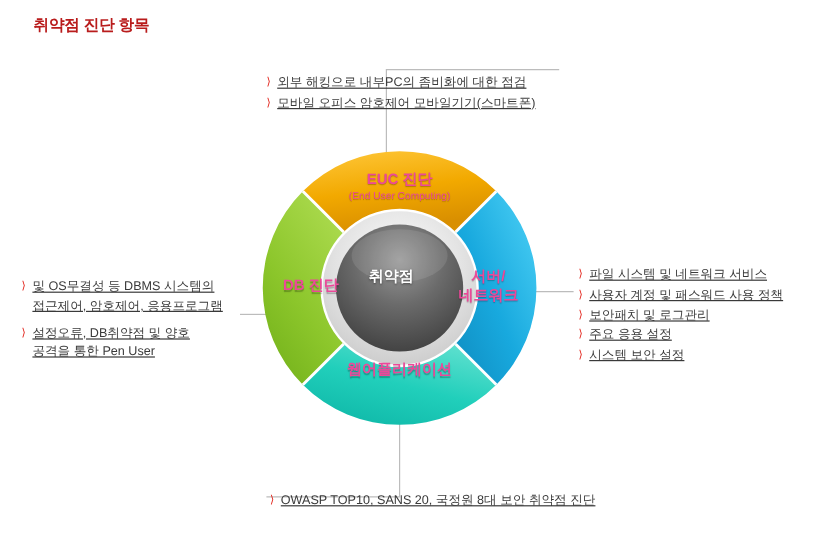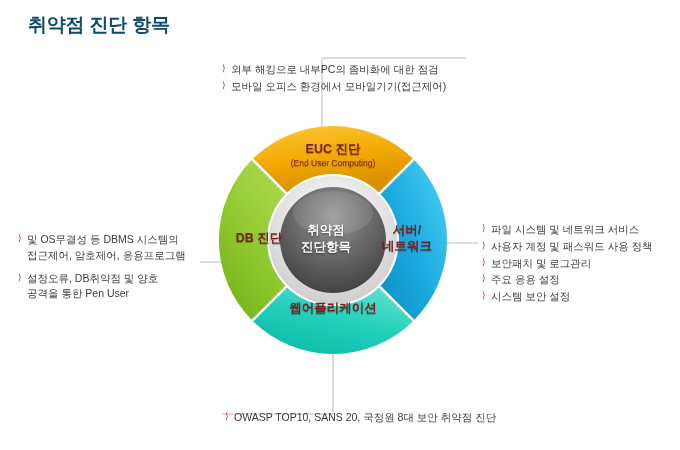--- a/index.html
+++ b/index.html
@@ -18,41 +18,41 @@
     position: absolute;
     left: 0; top: 0;
     width: 680px;
     height: 450px;
   }
   
   .page-title {
     position: absolute;
     left: 28px;
     top: 12px;
-    font-size: 19px;
+    font-size: 13px;
     font-weight: bold;
-    color: #0c4a6e;
+    color: #b91c1c;
     letter-spacing: -0.2px;
   }
   
   .donut-wrap {
     position: absolute;
     left: 218px;
     top: 125px;
     width: 230px;
     height: 230px;
   }
   .donut-svg {
     position: absolute;
     left: 0; top: 0;
   }
   .seg-label {
     position: absolute;
     text-align: center;
-    color: #7f1d1d;
+    color: #ec4899;
     font-weight: bold;
     line-height: 1.25;
     text-shadow: 0 1px 1px rgba(0,0,0,0.28);
   }
   .seg-label .main { font-size: 12.5px; display:block; }
   .seg-label .sub  { font-size: 8.5px; display:block; font-weight: normal; }
 
   .lbl-euc { left: 55px; top: 17px; width: 120px; }
   .lbl-srv { left: 152px; top: 98px; width: 74px; }
   .lbl-web { left: 48px; top: 176px; width: 134px; }
@@ -89,20 +89,21 @@
     position: absolute;
     left: 0;
     top: 0px;
     color: #e2231a;
     font-size: 9px;
     line-height: 1.55;
   }
   .callout .row .cont {
     display: block;
     padding-left: 0px;
+    text-decoration: underline;
   }
 
   .co-top    { left: 222px; top: 62px;  width: 250px; }
   .co-right  { left: 482px; top: 222px; width: 190px; }
   .co-left   { left: 18px;  top: 232px; width: 178px; }
   .co-bottom { left: 225px; top: 410px; width: 330px; }
 
   .group-gap { margin-top: 7px; }
 </style>
 </head>
@@ -193,32 +194,31 @@
   <div class="seg-label lbl-web">
     <span class="main">웹어플리케이션</span>
   </div>
 
   <div class="seg-label lbl-db">
     <span class="main">DB 진단</span>
   </div>
 
   <div class="hub-text">
     <span>취약점</span>
-    <span>진단항목</span>
   </div>
 </div>
 
 <div class="callout co-top">
   <div class="row">
     <span class="bullet">⟩</span>
     <span class="cont">외부 해킹으로 내부PC의 좀비화에 대한 점검</span>
   </div>
   <div class="row">
     <span class="bullet">⟩</span>
-    <span class="cont">모바일 오피스 환경에서 모바일기기(접근제어)</span>
+    <span class="cont">모바일 오피스 암호제어 모바일기기(스마트폰)</span>
   </div>
 </div>
 
 <div class="callout co-right">
   <div class="row">
     <span class="bullet">⟩</span>
     <span class="cont">파일 시스템 및 네트워크 서비스</span>
   </div>
   <div class="row">
     <span class="bullet">⟩</span>

